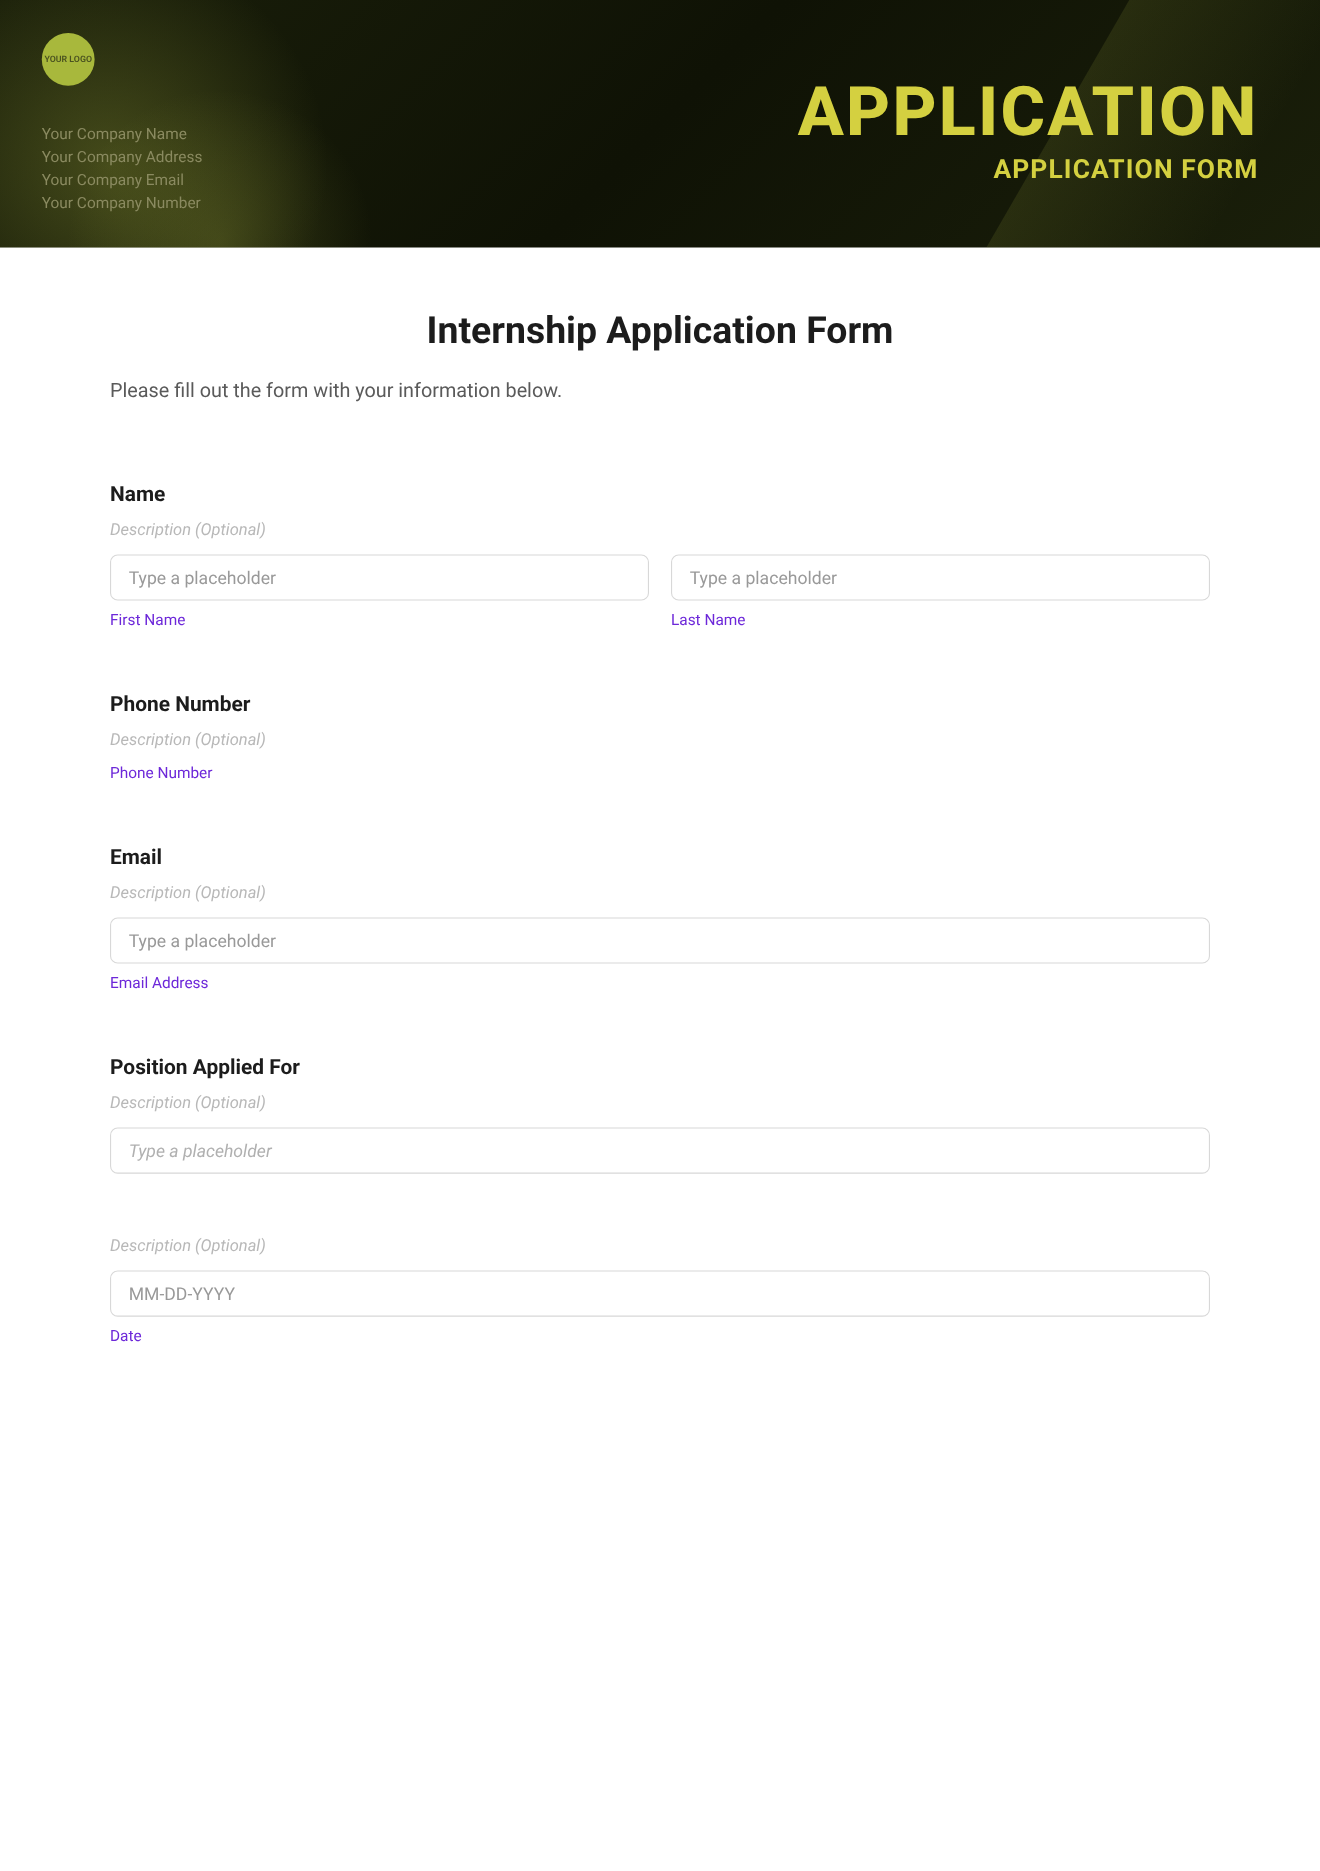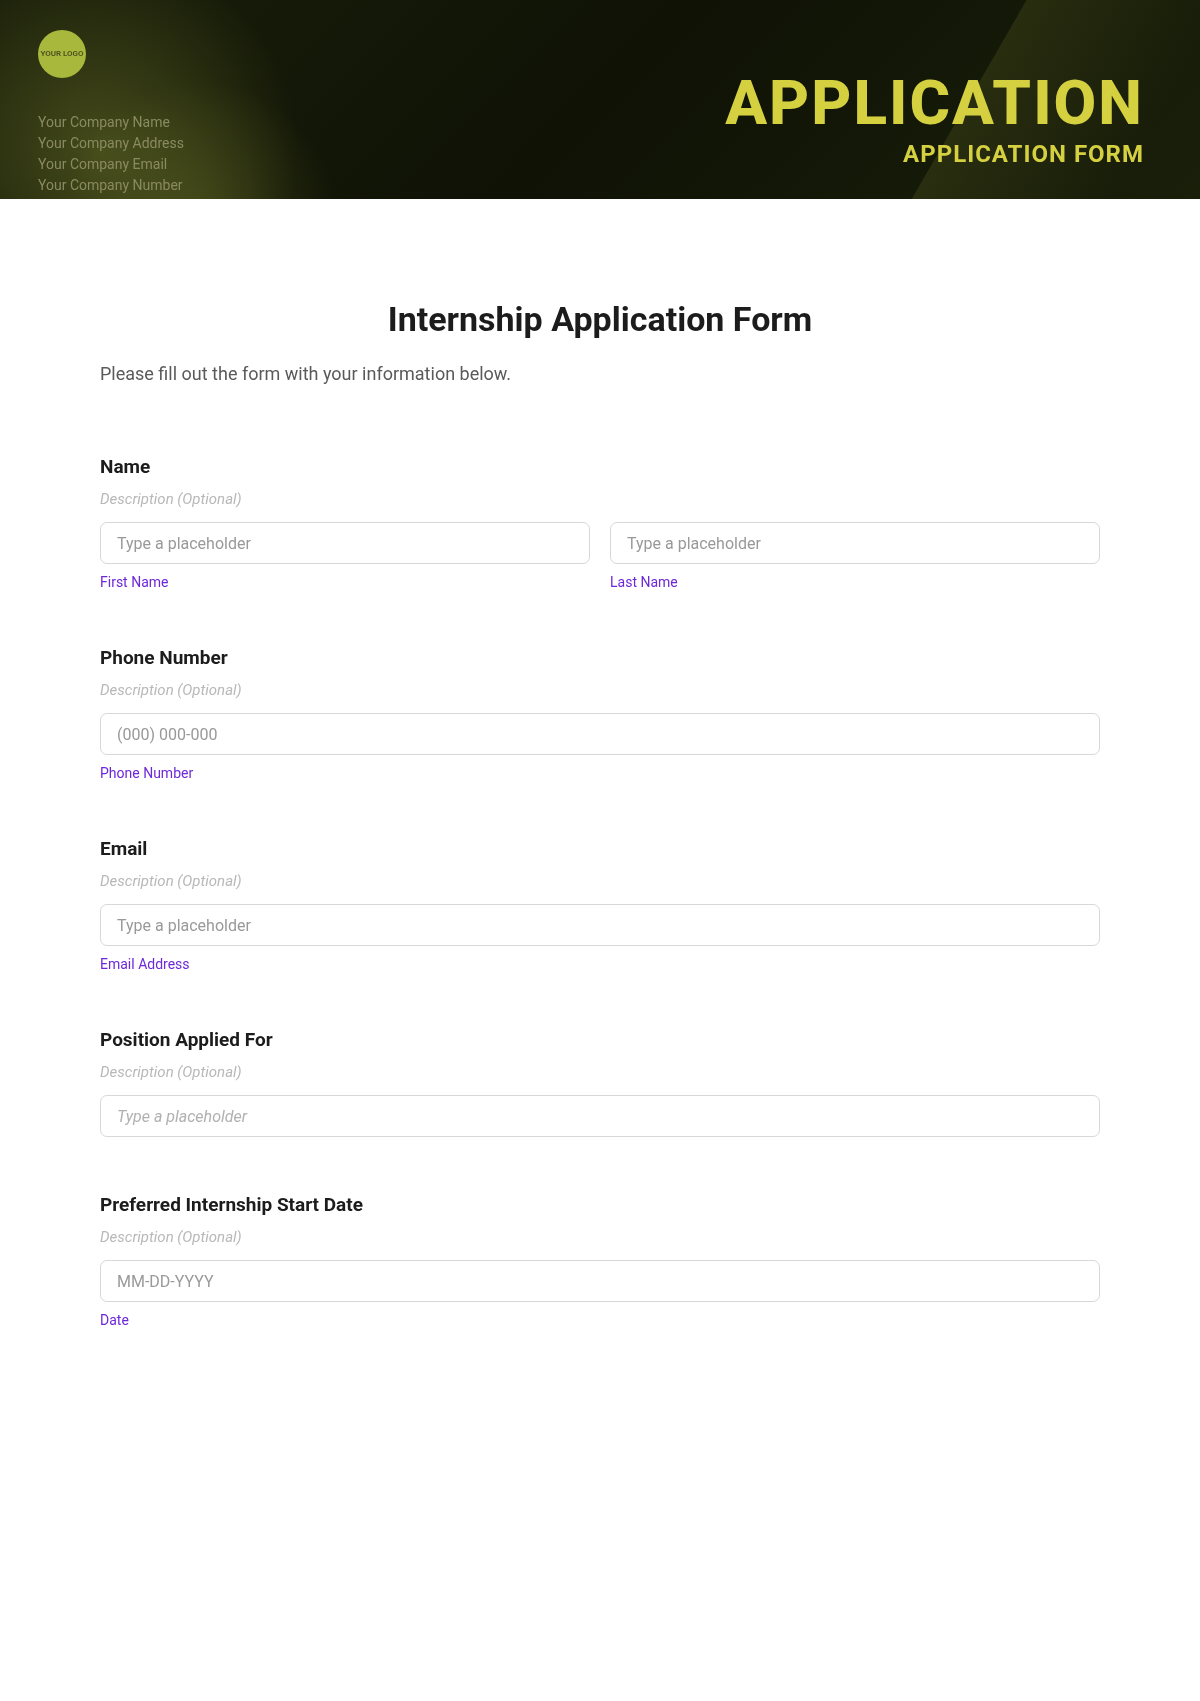--- a/index.html
+++ b/index.html
@@ -7,21 +7,21 @@
       padding: 0;
       box-sizing: border-box;
     }
     body {
       font-family: -apple-system, BlinkMacSystemFont, "Segoe UI", Roboto, Helvetica, Arial, sans-serif;
       width: 1200px;
       background: #fff;
     }
     .header {
       position: relative;
-      height: 199px;
+      height: 225px;
       background: linear-gradient(135deg, #1a1f0a 0%, #0f1205 50%, #1a1f0a 100%);
       overflow: hidden;
     }
     .header-shape1 {
       position: absolute;
       top: -50px;
       left: -100px;
       width: 400px;
       height: 400px;
       background: radial-gradient(ellipse, rgba(156, 165, 60, 0.35) 0%, rgba(156, 165, 60, 0) 70%);
@@ -84,21 +84,21 @@
       line-height: 1;
     }
     .header-title-sub {
       color: #d4d040;
       font-size: 24px;
       font-weight: 700;
       letter-spacing: 1px;
       margin-top: 6px;
     }
     .form-container {
-      padding: 100px 100px 40px 100px;
+      padding: 56px 100px 40px 100px;
     }
     .form-title {
       text-align: center;
       font-size: 34px;
       font-weight: 700;
       color: #1c1c1c;
       margin-bottom: 24px;
     }
     .form-subtitle {
       text-align: left;
@@ -189,37 +189,35 @@
       <div class="field-col">
         <input type="text" class="text-input" placeholder="Type a placeholder" style="">
         <div class="sub-label">Last Name</div>
       </div>
     </div>
   </div>
 
   <div class="field-group">
     <div class="field-label">Phone Number</div>
     <div class="field-description">Description (Optional)</div>
-    <input type="text" class="text-input" placeholder="(000) 000-000" style="">
     <div class="sub-label">Phone Number</div>
   </div>
 
   <div class="field-group">
     <div class="field-label">Email</div>
     <div class="field-description">Description (Optional)</div>
     <input type="text" class="text-input" placeholder="Type a placeholder" style="">
     <div class="sub-label">Email Address</div>
   </div>
 
   <div class="field-group">
     <div class="field-label">Position Applied For</div>
     <div class="field-description">Description (Optional)</div>
     <input type="text" class="text-input italic-ph" placeholder="Type a placeholder" style="">
   </div>
 
   <div class="field-group">
-    <div class="field-label">Preferred Internship Start Date</div>
     <div class="field-description">Description (Optional)</div>
     <input type="text" class="text-input" placeholder="MM-DD-YYYY" style="">
     <div class="sub-label">Date</div>
   </div>
 
 </div>
 
 </body></html>

